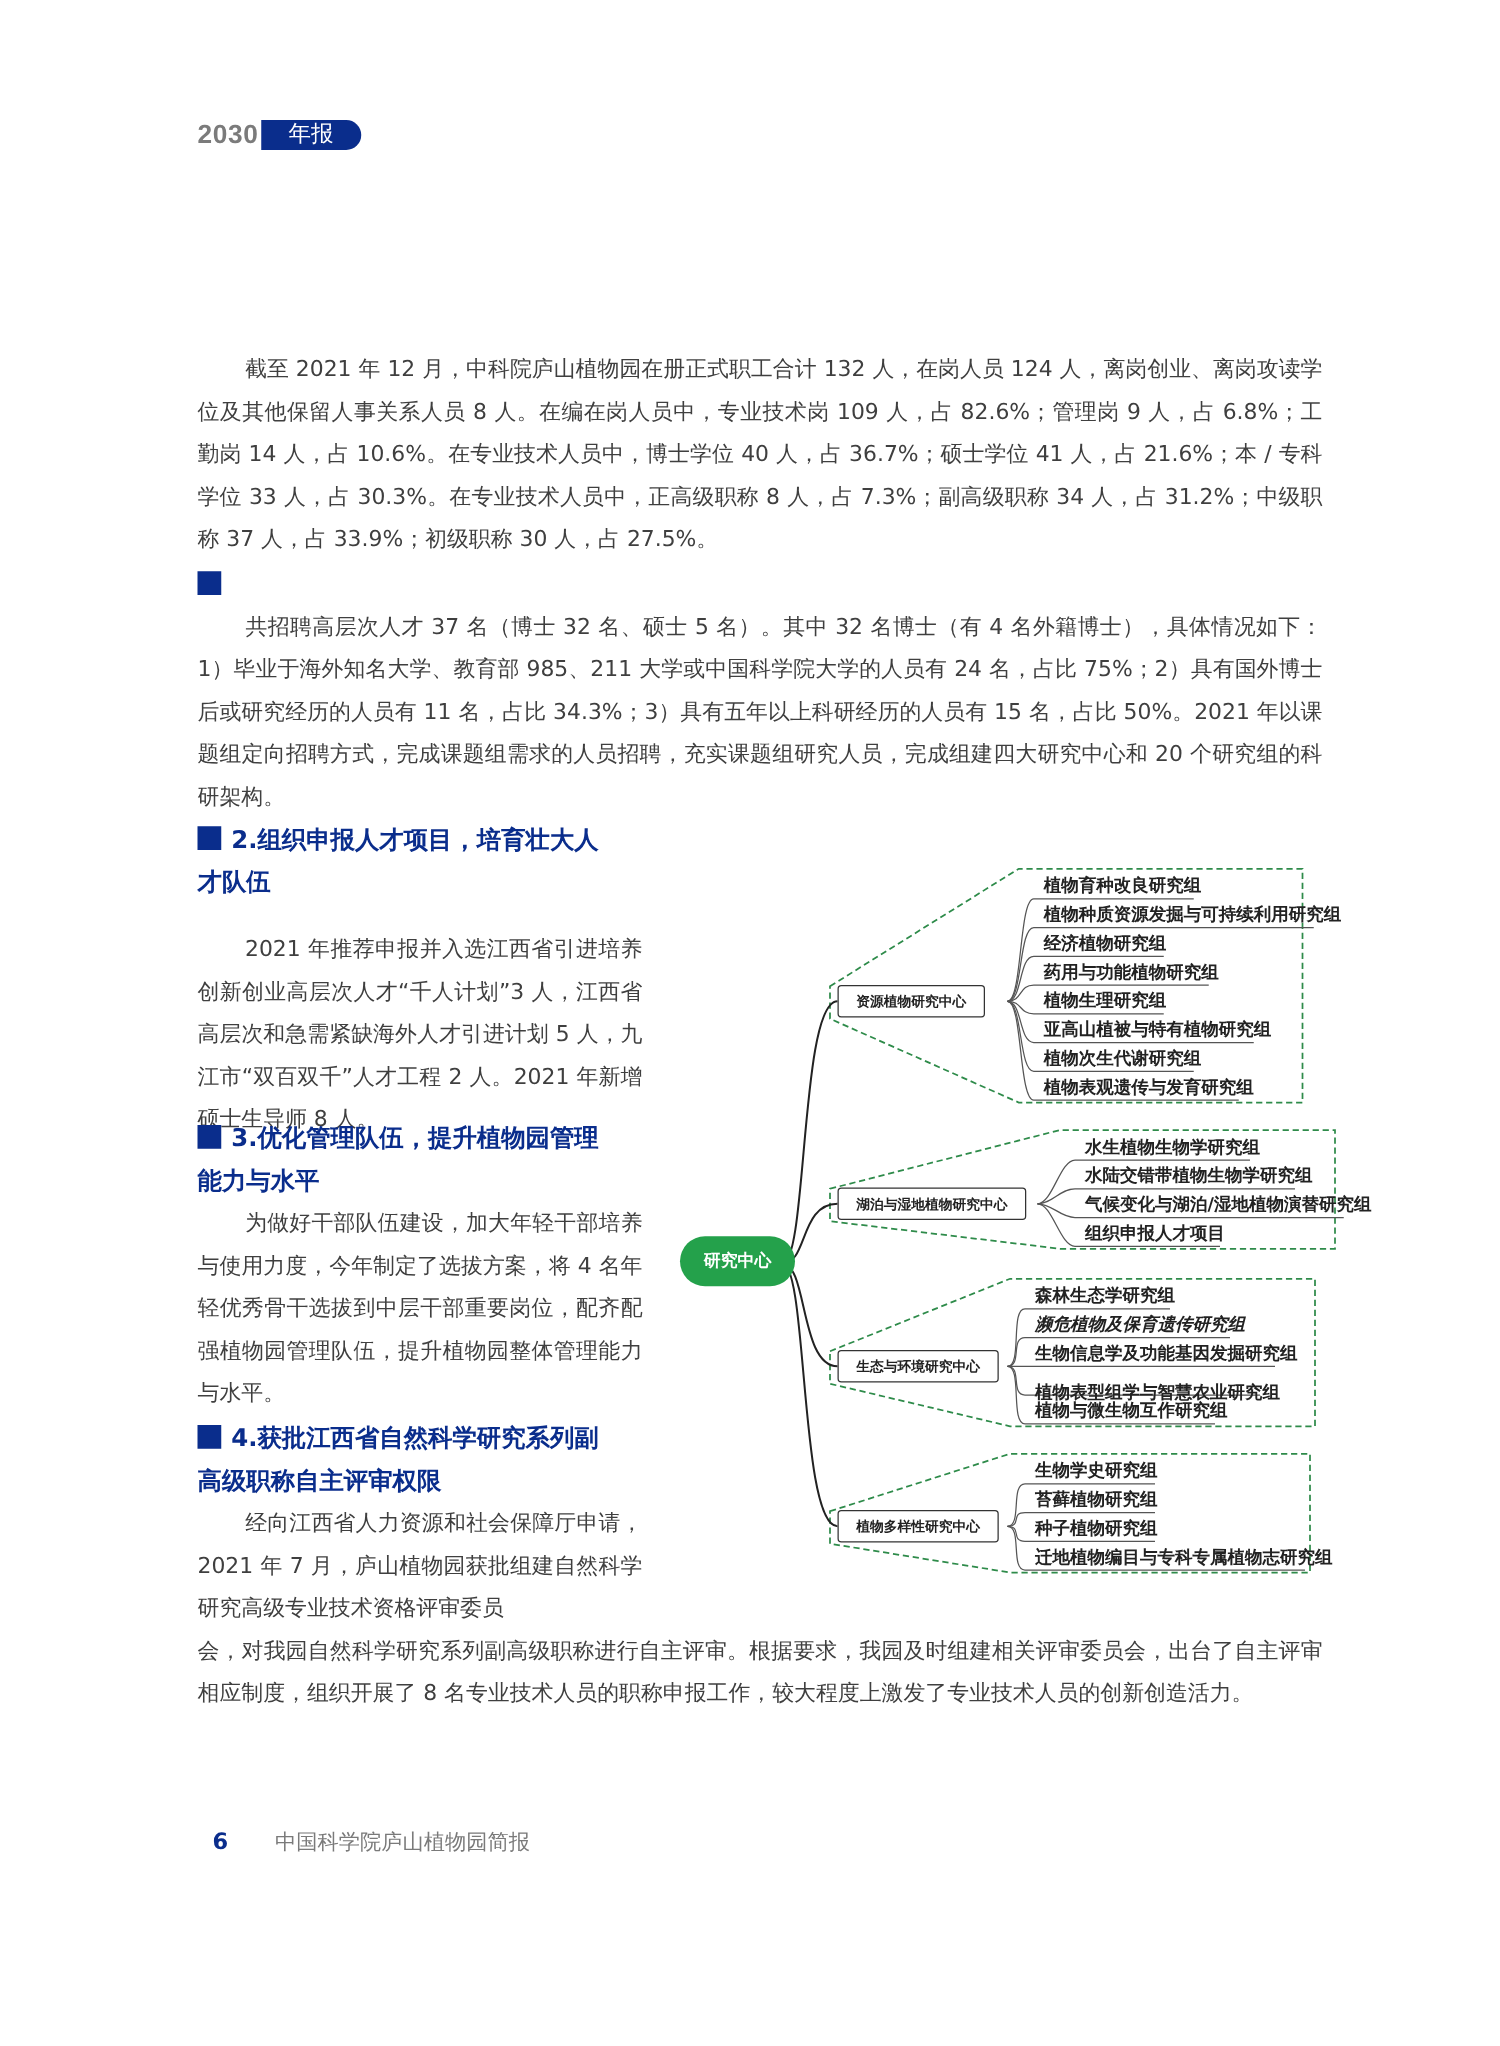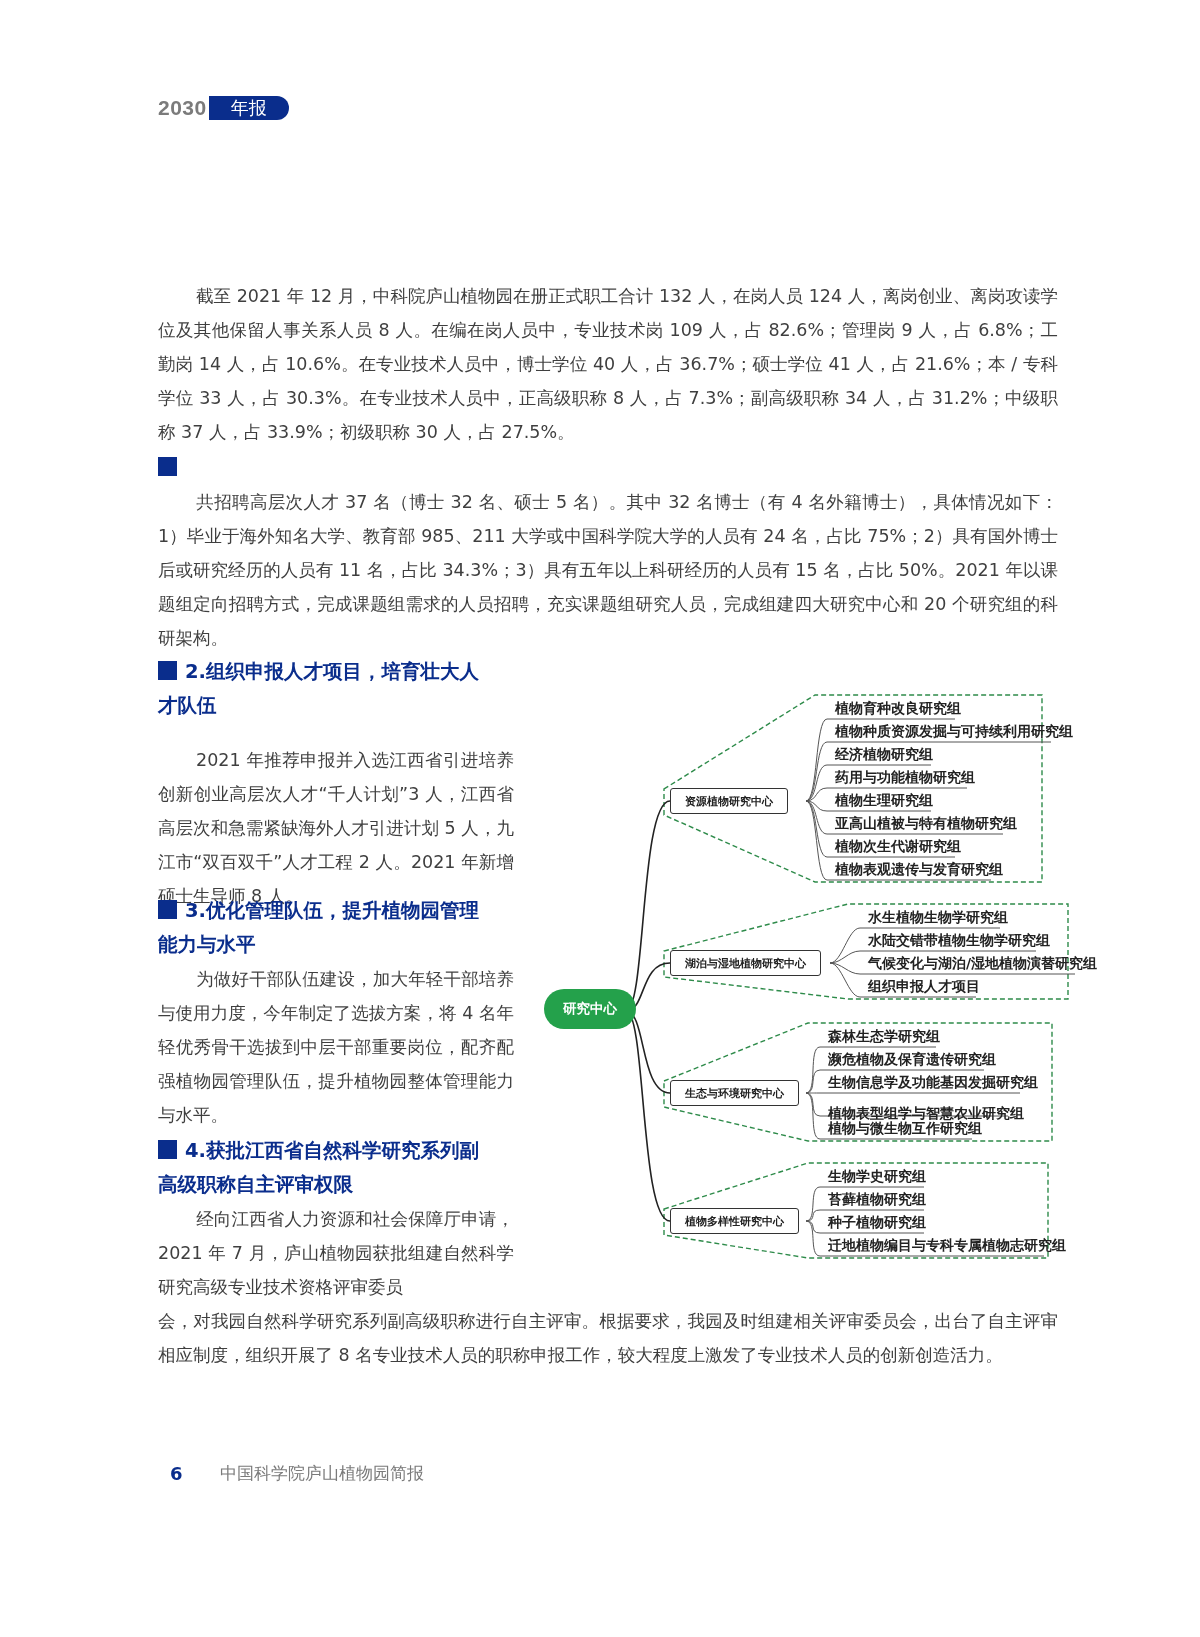--- a/index.html
+++ b/index.html
@@ -99,21 +99,21 @@
     <div class="group" style="left: 305px; top: 130px;">亚高山植被与特有植物研究组</div>
     <div class="group" style="left: 305px; top: 153px;">植物次生代谢研究组</div>
     <div class="group" style="left: 305px; top: 176px;">植物表观遗传与发育研究组</div>
     <div class="center-box" style="left: 140px; top: 265px;">湖泊与湿地植物研究中心</div>
     <div class="group" style="left: 338px; top: 224px;">水生植物生物学研究组</div>
     <div class="group" style="left: 338px; top: 247px;">水陆交错带植物生物学研究组</div>
     <div class="group" style="left: 338px; top: 270px;">气候变化与湖泊/湿地植物演替研究组</div>
     <div class="group" style="left: 338px; top: 293px;">组织申报人才项目</div>
     <div class="center-box" style="left: 140px; top: 395px;">生态与环境研究中心</div>
     <div class="group" style="left: 298px; top: 343px;">森林生态学研究组</div>
-    <div class="group" style="left: 298px; top: 366px;">濒危植物及保育遗传研究组</div>
+    <div class="group" style="left: 298px; top: 366px; font-style: italic;">濒危植物及保育遗传研究组</div>
     <div class="group" style="left: 298px; top: 389px;">生物信息学及功能基因发掘研究组</div>
     <div class="group" style="left: 298px; top: 420px;">植物表型组学与智慧农业研究组</div>
     <div class="group" style="left: 298px; top: 435px;">植物与微生物互作研究组</div>
     <div class="center-box" style="left: 140px; top: 523px;">植物多样性研究中心</div>
     <div class="group" style="left: 298px; top: 483px;">生物学史研究组</div>
     <div class="group" style="left: 298px; top: 506px;">苔藓植物研究组</div>
     <div class="group" style="left: 298px; top: 529px;">种子植物研究组</div>
     <div class="group" style="left: 298px; top: 552px;">迁地植物编目与专科专属植物志研究组</div>
   </div>
 

